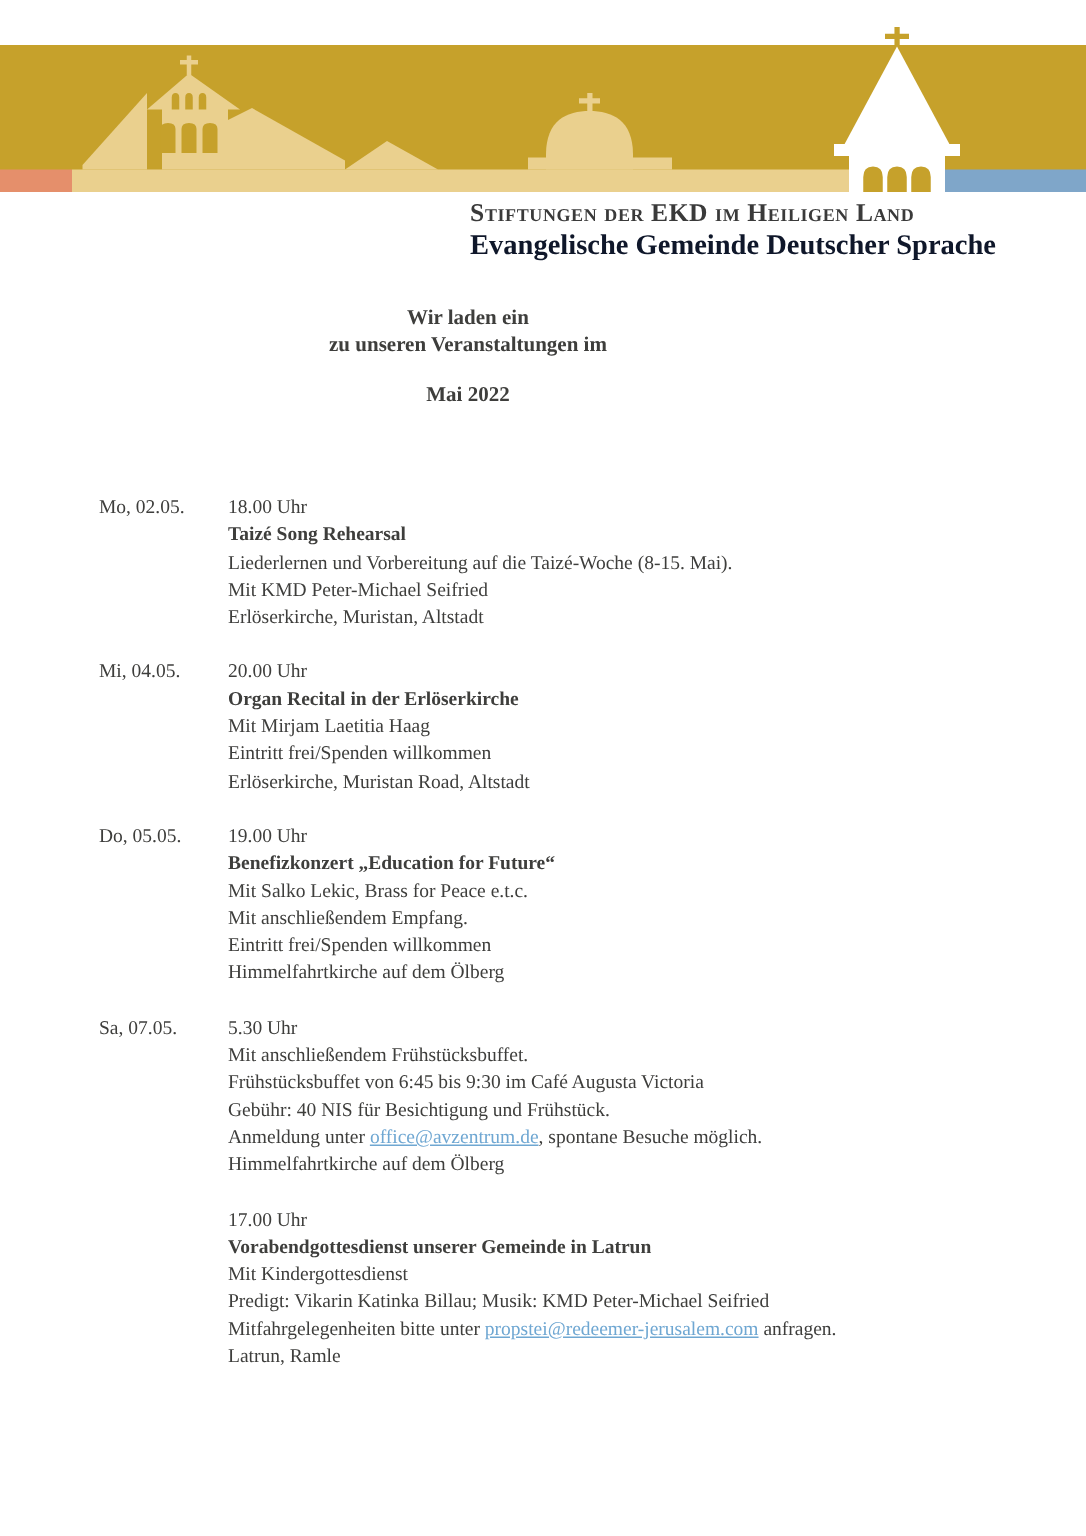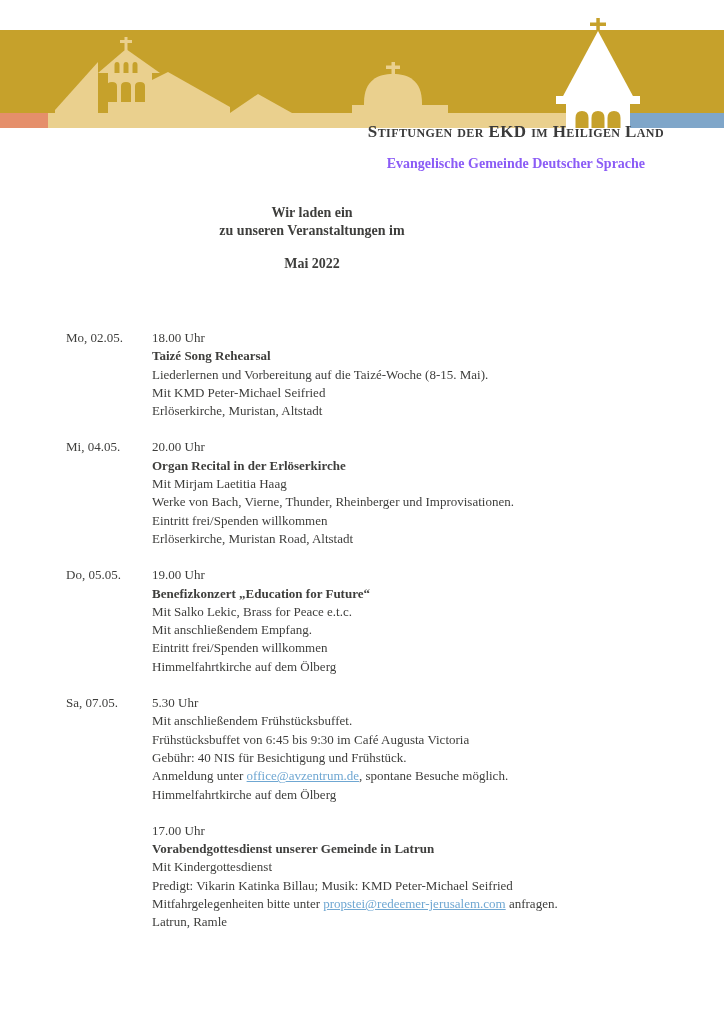--- a/index.html
+++ b/index.html
@@ -1,26 +1,26 @@
 <!DOCTYPE html>
 <html><head>
 <meta charset="utf-8">
 <style>
   html,body { margin:0; padding:0; background:#ffffff; }
   .page {
     position:relative; width:724px; height:1024px; overflow:hidden;
     background:#ffffff; font-family:"Liberation Serif", serif; color:#3e3e3c;
   }
   .banner { position:absolute; top:18px; left:0; display:block; }
-  .org { position:absolute; top:121px; right:60px; text-align:center; line-height:1.25; }
+  .org { position:absolute; top:131px; right:60px; text-align:left; line-height:1.25; }
   .org-name {
     font-variant:small-caps; font-weight:700; font-size:17px;
     color:#3a3a3a; letter-spacing:0.4px;
   }
-  .org-sub { font-weight:700; font-size:14px; color:#8b5cf6; margin-top:13px; }
+  .org-sub { font-weight:700; font-size:19px; color:#0f172a; margin-top:0; }
   .intro {
     position:absolute; top:204px; left:0; width:624px; text-align:center;
     font-weight:700; font-size:14px; line-height:18.3px;
   }
   .intro-month { margin-top:14px; }
   .events {
     position:absolute; top:329px; left:66px; width:616px;
     font-size:13px; line-height:18.3px;
   }
   .event { display:grid; grid-template-columns:86px 1fr; margin-bottom:18px; }
@@ -99,21 +99,20 @@
         <div class="line">Erlöserkirche, Muristan, Altstadt</div>
       </div>
     </div>
 
     <div class="event">
       <div class="edate">Mi, 04.05.</div>
       <div class="ebody">
         <div class="line">20.00 Uhr</div>
         <div class="line etitle">Organ Recital in der Erlöserkirche</div>
         <div class="line">Mit Mirjam Laetitia Haag</div>
-        <div class="line">Werke von Bach, Vierne, Thunder, Rheinberger und Improvisationen.</div>
         <div class="line">Eintritt frei/Spenden willkommen</div>
         <div class="line">Erlöserkirche, Muristan Road, Altstadt</div>
       </div>
     </div>
 
     <div class="event">
       <div class="edate">Do, 05.05.</div>
       <div class="ebody">
         <div class="line">19.00 Uhr</div>
         <div class="line etitle">Benefizkonzert „Education for Future“</div>

